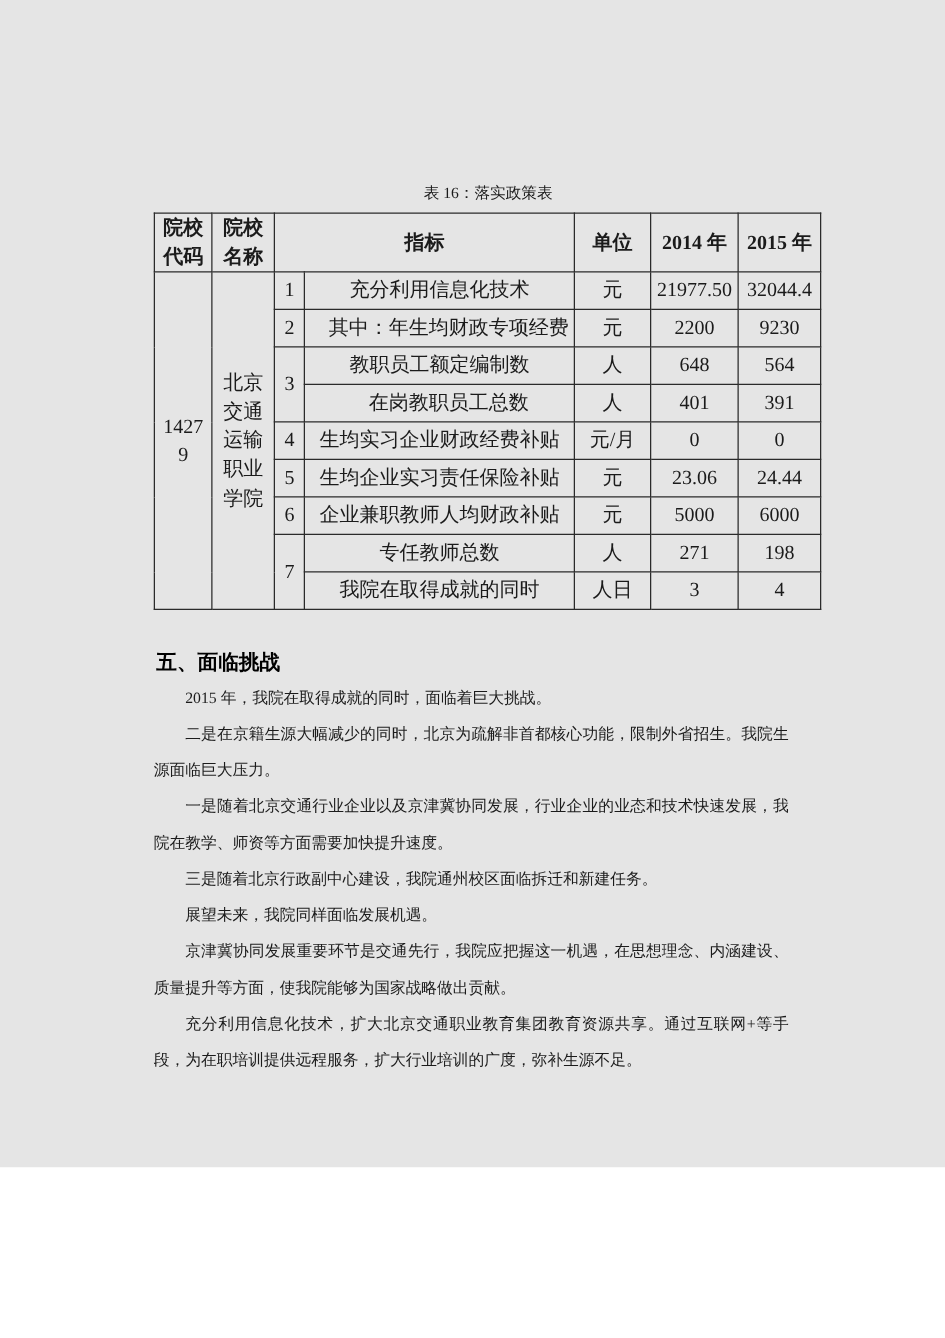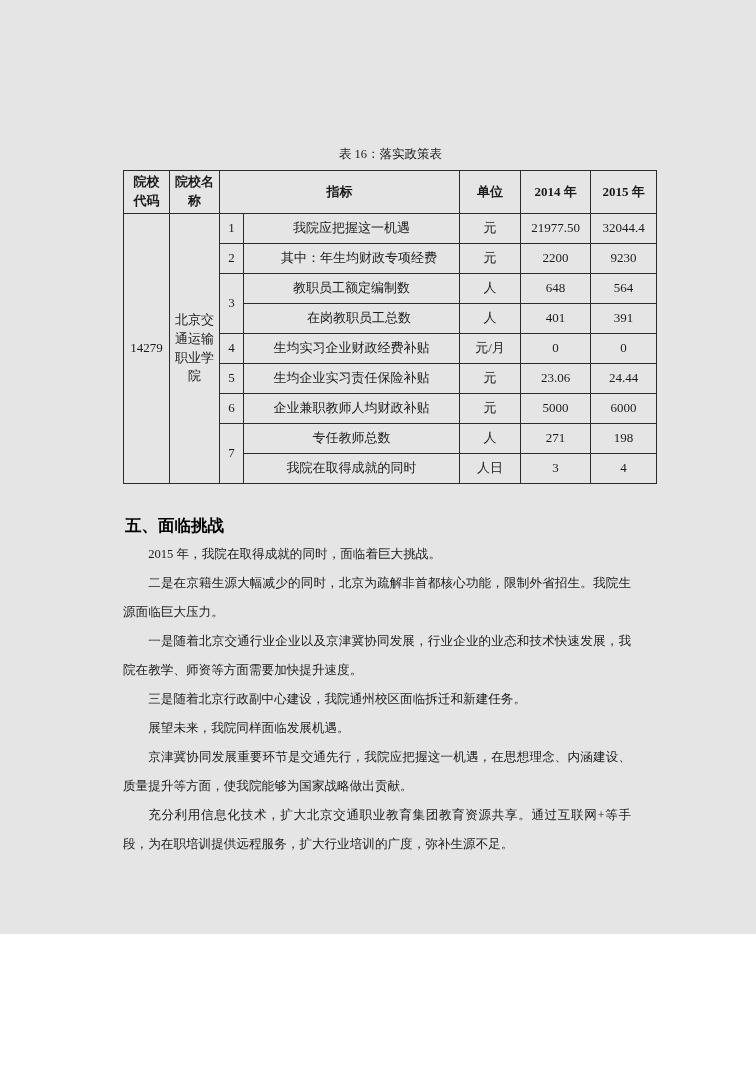--- a/index.html
+++ b/index.html
@@ -19,21 +19,21 @@
   .table-title{
     text-align:center;
     font-size:12.5px;
     margin-bottom:7px;
     color:#1b1b1b;
   }
   table.policy{
     border-collapse:collapse;
     width:533px;
     table-layout:fixed;
-    font-size:13px;
+    font-size:16px;
     color:#1b1b1b;
     border-radius:26px;
   }
   table.policy th, table.policy td{
     border:1px solid #2b2b2b;
     padding:0 4px;
     vertical-align:middle;
     text-align:center;
     word-break:break-all;
     line-height:1.45;
@@ -92,21 +92,21 @@
         <th>院校名称</th>
         <th colspan="2">指标</th>
         <th>单位</th>
         <th>2014 年</th>
         <th>2015 年</th>
       </tr>
       <tr>
         <td rowspan="9">14279</td>
         <td rowspan="9">北京交通运输职业学院</td>
         <td>1</td>
-        <td class="ind">我院应把握这一机遇</td>
+        <td class="ind">充分利用信息化技术</td>
         <td>元</td>
         <td>21977.50</td>
         <td>32044.4</td>
       </tr>
       <tr>
         <td>2</td>
         <td class="ind indent">其中：年生均财政专项经费</td>
         <td>元</td>
         <td>2200</td>
         <td>9230</td>

